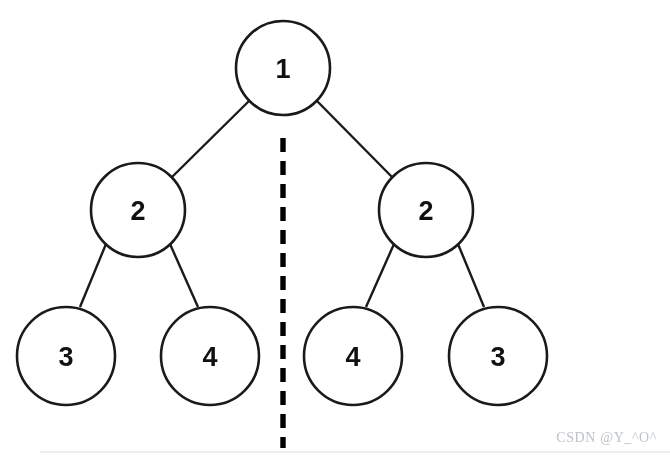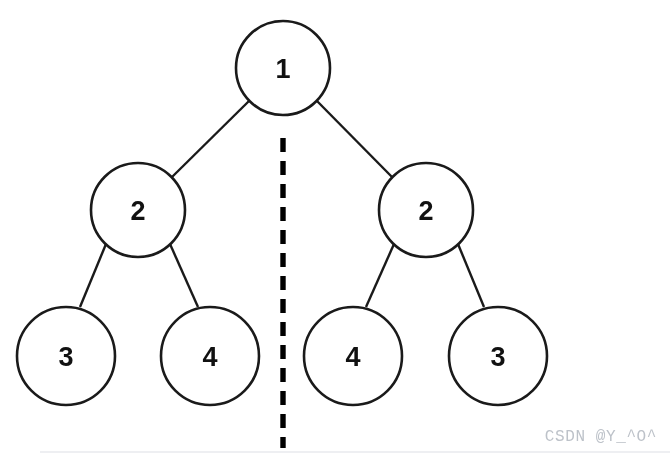--- a/index.html
+++ b/index.html
@@ -51,22 +51,22 @@
     fill: none;
   }
   .bottom-rule {
     stroke: #e8eaee;
     stroke-width: 1.4;
   }
   #watermark {
     position: absolute;
     right: 13px;
     bottom: 12px;
-    font-family: Liberation Mono, monospace;
-    font-size: 16px;
+    font-family: Liberation Serif, serif;
+    font-size: 14px;
     letter-spacing: 0.6px;
     color: #bdc2c9;
     white-space: nowrap;
     user-select: none;
   }
 </style>
 </head>
 <body>
 
 <div id="canvas">

